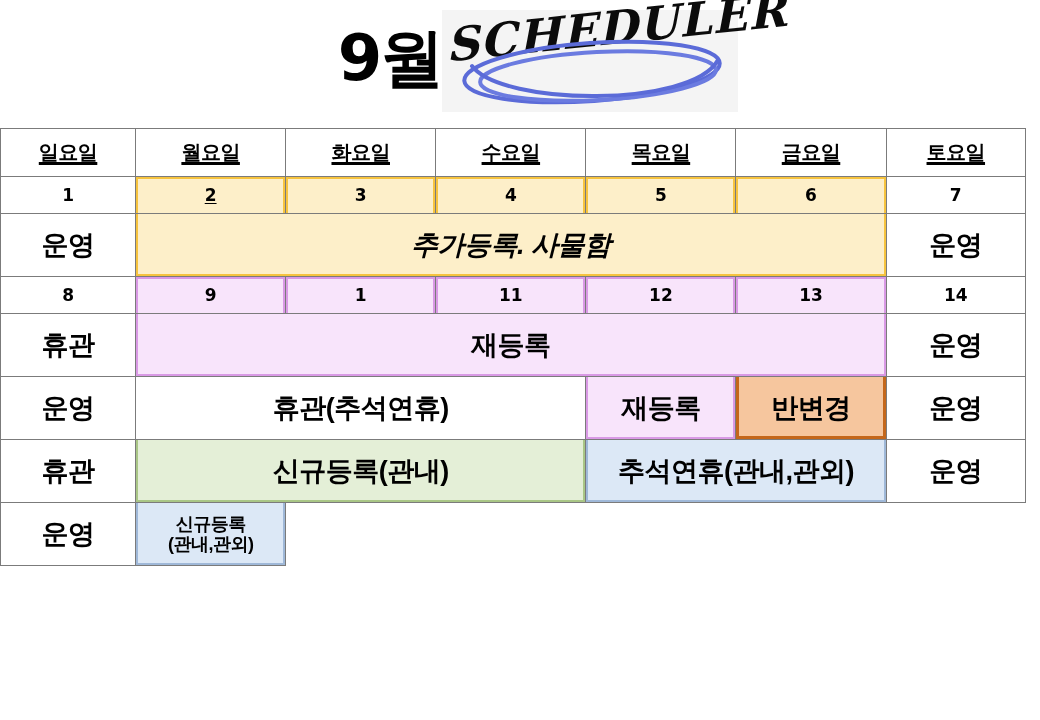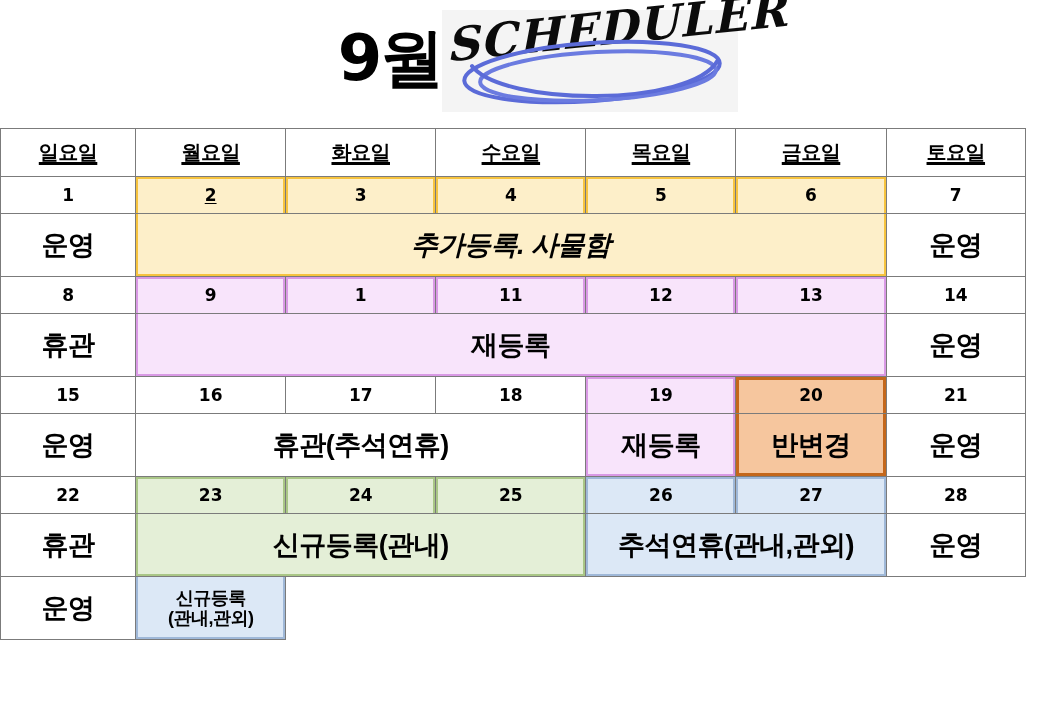--- a/index.html
+++ b/index.html
@@ -221,46 +221,28 @@
       <td class="bg-pink ol-pink-t"><span>12</span></td>
       <td class="bg-pink ol-pink-t"><span>13</span></td>
       <td><span>14</span></td>
     </tr>
     <tr class="event-row">
       <td class="closed">휴관</td>
       <td class="blk bg-pink ol-pink-b" colspan="5">재등록</td>
       <td class="op">운영</td>
     </tr>
 
-    <tr class="date-row">
-      <td><span>15</span></td>
-      <td><span>16</span></td>
-      <td><span>17</span></td>
-      <td><span>18</span></td>
-      <td class="bg-pink ol-pink-t"><span>19</span></td>
-      <td class="bg-orange ol-orange-t"><span>20</span></td>
-      <td><span>21</span></td>
-    </tr>
     <tr class="event-row">
       <td class="op">운영</td>
       <td class="closed" colspan="3">휴관(추석연휴)</td>
       <td class="blk bg-pink ol-pink-b">재등록</td>
       <td class="blk bg-orange ol-orange-b">반변경</td>
       <td class="op">운영</td>
     </tr>
 
-    <tr class="date-row">
-      <td><span>22</span></td>
-      <td class="bg-green ol-green-t"><span>23</span></td>
-      <td class="bg-green ol-green-t"><span>24</span></td>
-      <td class="bg-green ol-green-t"><span>25</span></td>
-      <td class="bg-blue ol-blue-t"><span>26</span></td>
-      <td class="bg-blue ol-blue-t"><span>27</span></td>
-      <td><span>28</span></td>
-    </tr>
     <tr class="event-row">
       <td class="closed">휴관</td>
       <td class="blk bg-green ol-green-b" colspan="3">신규등록(관내)</td>
       <td class="blk bg-blue ol-blue-b" colspan="2">추석연휴(관내,관외)</td>
       <td class="op">운영</td>
     </tr>
 
     <tr class="event-row">
       <td class="op">운영</td>
       <td class="blk small bg-blue ol-blue-b">

